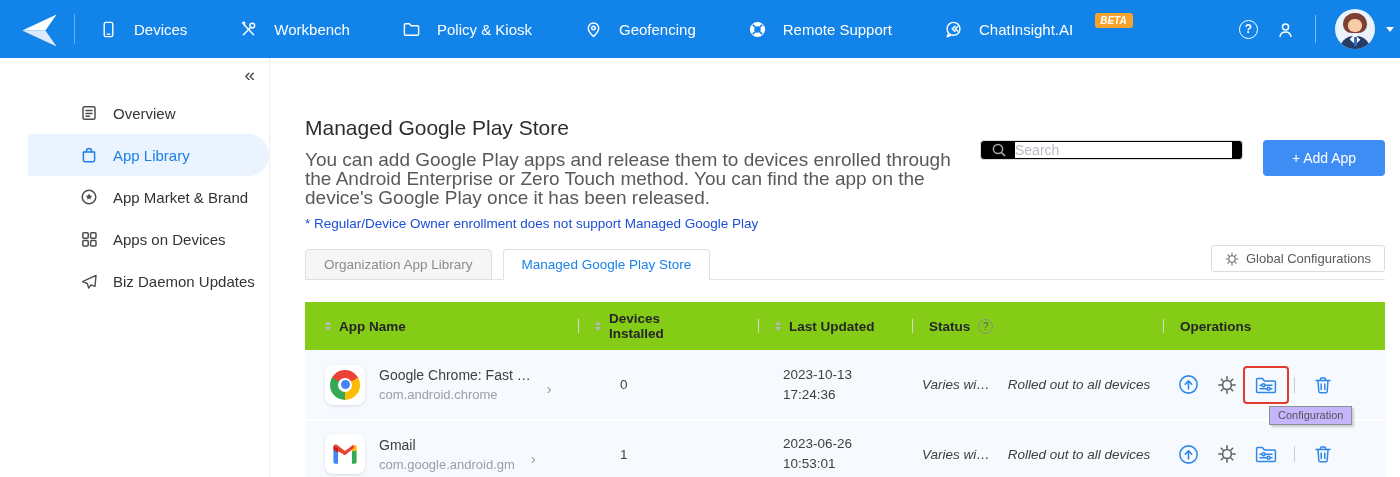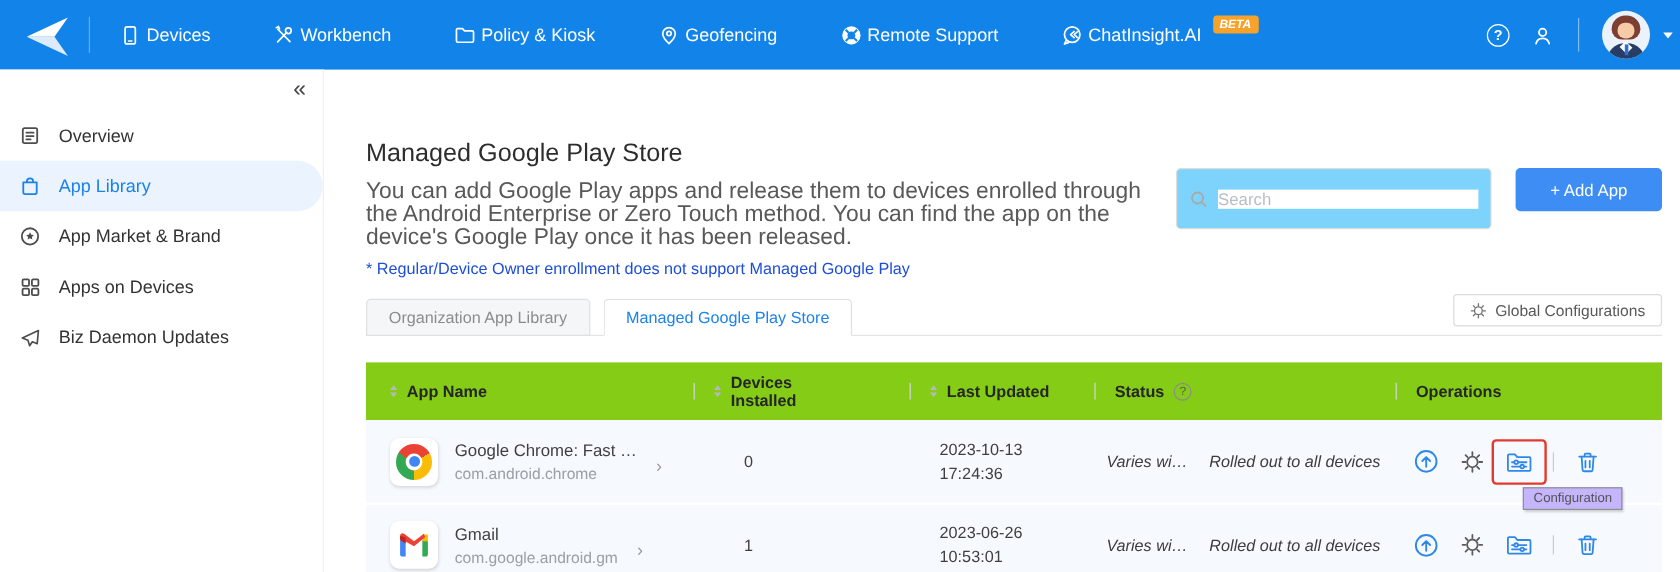--- a/index.html
+++ b/index.html
@@ -4,21 +4,21 @@
 <style>
   * { margin:0; padding:0; box-sizing:border-box; }
   html,body { width:1400px; height:477px; overflow:hidden; background:#fff;
               font-family:"Liberation Sans", sans-serif; }
 
   
   .topnav { height:58px; background:#1283E9; display:flex; align-items:center; color:#fff; position:relative; }
   .logo-wrap { margin-left:18px; width:46px; display:flex; align-items:center; cursor:pointer; }
   .nav-sep { width:1px; height:30px; background:rgba(255,255,255,.35); margin:0 18px 0 10px; }
   .nav-items { display:flex; align-items:center; height:100%; }
-  .nav-item { position:relative; display:flex; align-items:center; gap:4px; height:100%;
+  .nav-item { position:relative; display:flex; align-items:center; gap:16px; height:100%;
               padding:0 6px; margin-right:40px; font-size:15px; cursor:pointer; white-space:nowrap;justify-content:center; }
   .nav-item.active::after { content:""; position:absolute; left:-8px; right:-8px; bottom:0; height:3px; background:#fff; }
   .beta-badge { background:#F7A32B; color:#fff; font-size:10px; font-weight:bold; font-style:italic;
                 padding:2px 6px 2px 5px; border-radius:3px; margin-left:6px; transform:translateY(-9px); }
   .nav-right { margin-left:auto; display:flex; align-items:center; gap:17px; padding-right:6px; }
   .icon-btn { display:flex; align-items:center; justify-content:center; cursor:pointer; }
   .help-circle { width:19px; height:19px; border:1.5px solid #fff; border-radius:50%;
                  font-size:12px; font-weight:bold; display:flex; align-items:center; justify-content:center; }
   .nav-sep2 { width:1px; height:28px; background:rgba(255,255,255,.45); margin:0 2px; }
   .avatar { width:40px; height:40px; border-radius:50%; background:#EAF2FB; position:relative; overflow:hidden; cursor:pointer; }
@@ -28,33 +28,33 @@
   .avatar .collar { position:absolute; bottom:6px; left:16px; width:8px; height:7px; background:#fff; transform:rotate(45deg); }
   .avatar .tie { position:absolute; bottom:3px; left:18.5px; width:3px; height:9px; background:#2F6FD0; }
   .caret-down { width:0; height:0; border-left:4px solid transparent; border-right:4px solid transparent;
                 border-top:5px solid #fff; margin-left:-6px; cursor:pointer; }
 
   
   .body-wrap { display:flex; height:419px; }
   .sidebar { width:270px; min-width:270px; border-right:1px solid #efefef; position:relative; background:#fff; }
   .collapse-btn { position:absolute; top:7px; right:14px; font-size:19px; color:#444; cursor:pointer; line-height:1; }
   .side-list { margin-top:34px; }
-  .side-item { height:42px; display:flex; align-items:center; gap:15px; padding-left:16px;
-               font-size:15px; color:#333; cursor:pointer; }
+  .side-item { height:42px; display:flex; align-items:center; gap:15px; padding-left:52px;
+               font-size:15px; color:#333; cursor:pointer;margin-left:28px; }
   .side-item svg { color:#4d4d4d; }
   .side-item.active { background:#EBF3FE; border-radius:0 22px 22px 0; color:#1A82E8; }
   .side-item.active svg { color:#1A82E8; }
 
   .main { flex:1; position:relative; padding:22px 15px 0 35px;margin-top:36px; }
   .page-title { font-size:21px; color:#2d2d2d; }
   .page-desc { margin-top:10px; font-size:19px; color:#595959; line-height:19px; max-width:650px; }
   .page-note { margin-top:9px; font-size:13.5px; color:#1d4ed8; }
 
   .search-row { position:absolute; top:46px; right:15px; display:flex; gap:20px; }
-  .search-box { width:263px; height:51px; border:1px solid #DCDCDC; border-radius:4px; background:#7dd3fc;
+  .search-box { width:263px; height:20px; border:1px solid #DCDCDC; border-radius:4px; background:#000000;
                 display:flex; align-items:center; padding:0 10px; gap:8px; }
   .search-box input { border:none; outline:none; flex:1; font-size:14px; color:#333;
                       font-family:"Liberation Sans", sans-serif; }
   .search-box input::placeholder { color:#B9BDC4; }
   .btn-primary { width:122px; height:36px; background:#3D8DF5; color:#fff; border:none; border-radius:4px;
                  font-size:14px; cursor:pointer; font-family:"Liberation Sans", sans-serif; }
 
   
   .tabs-row { margin-top:18px; display:flex; align-items:flex-start; border-bottom:1px solid #E4E4E4; position:relative; }
   .tab { height:31px; line-height:29px; padding:0 18px; font-size:13.5px; color:#8c8c8c; background:#F5F6F7;

